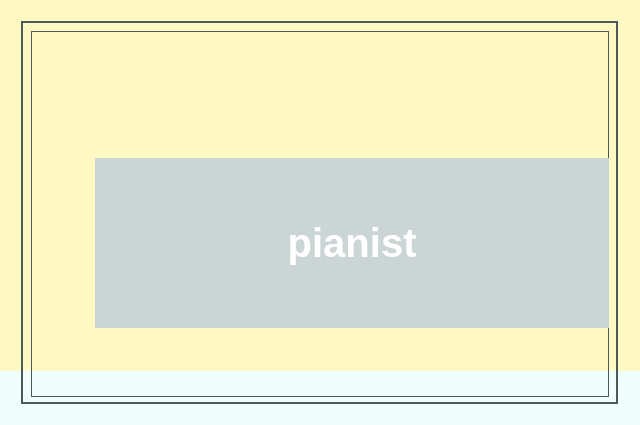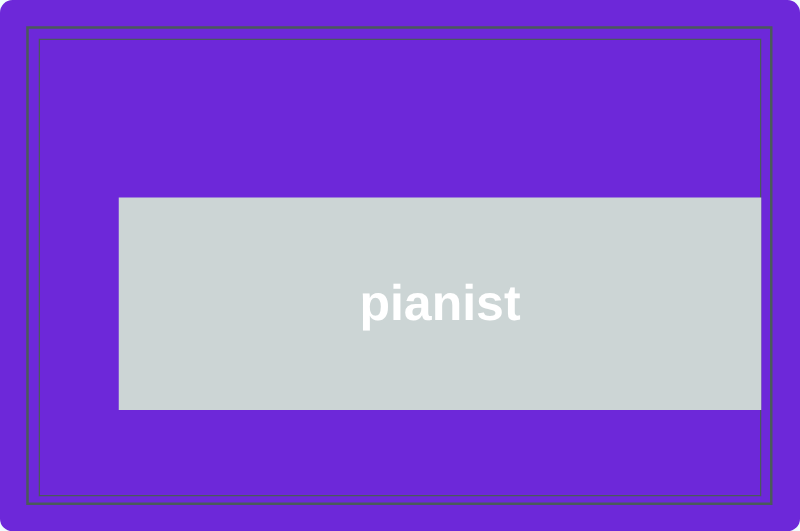--- a/index.html
+++ b/index.html
@@ -12,23 +12,22 @@
     height: 425px;
     background: #f0fdfd;
     font-family: "Liberation Sans", sans-serif;
     overflow: hidden;
   }
 
   
   .page-canvas {
     position: relative;
     width: 640px;
-    height: 425px;
-    background: #6d28d9;
-    border-radius: 10px;
+    height: 371px;
+    background: #fef9c3;
   }
 
   
   .outer-frame {
     position: absolute;
     left: 21px;
     top: 21px;
     width: 597px;
     height: 383px;
     box-sizing: border-box;

